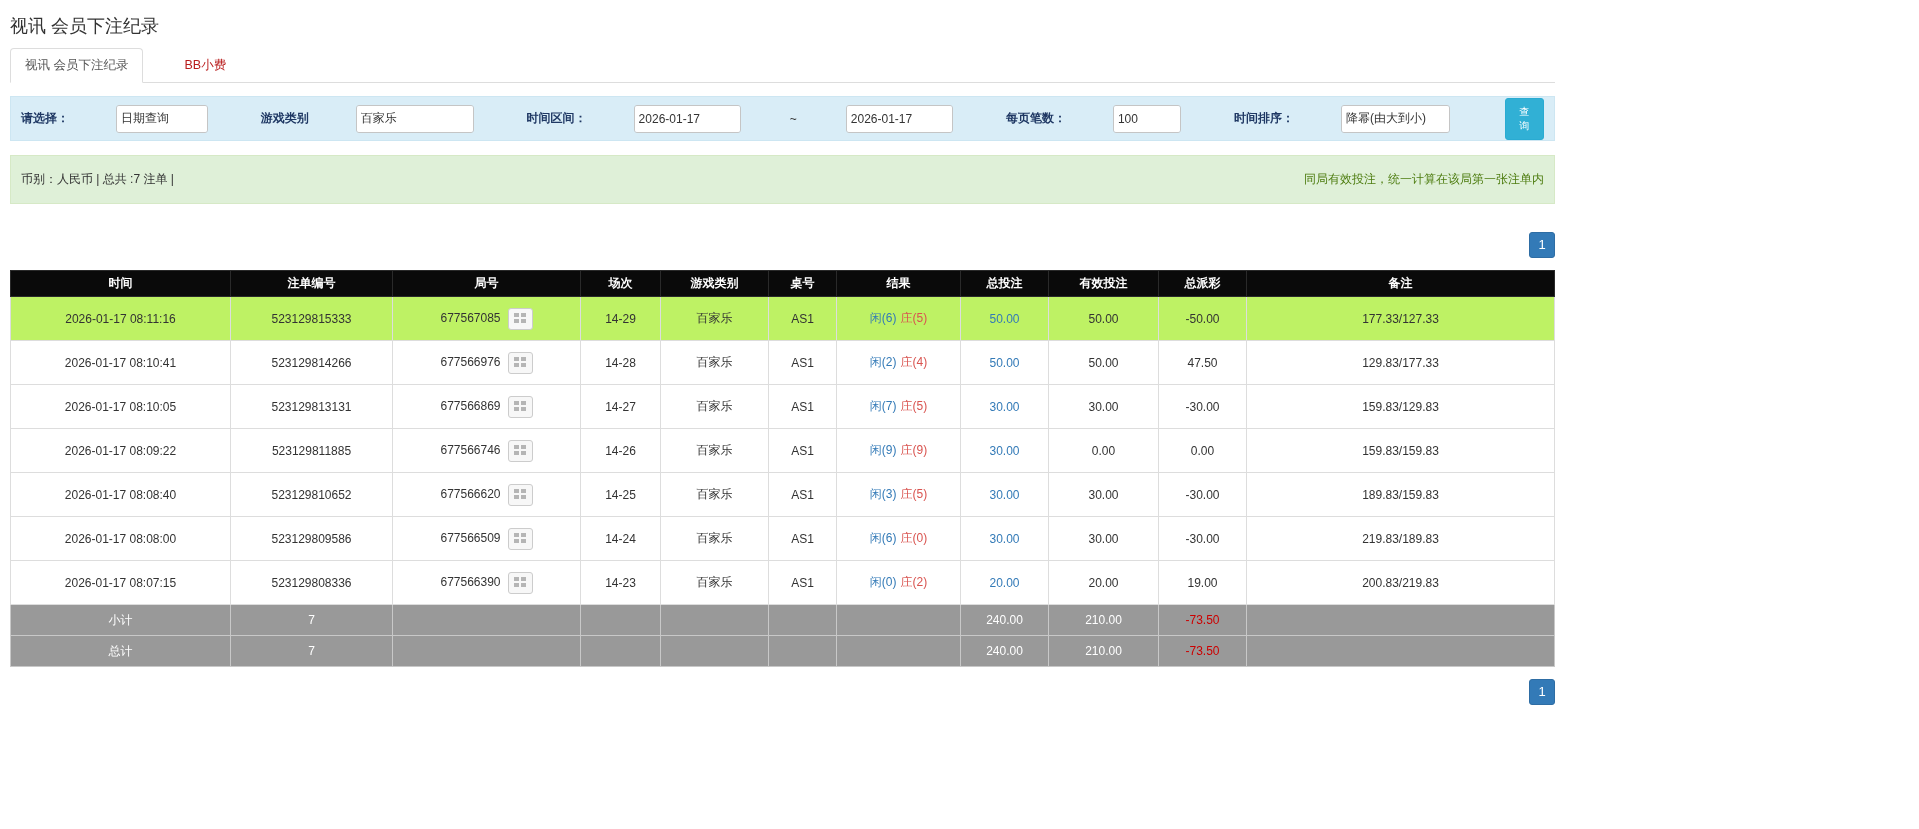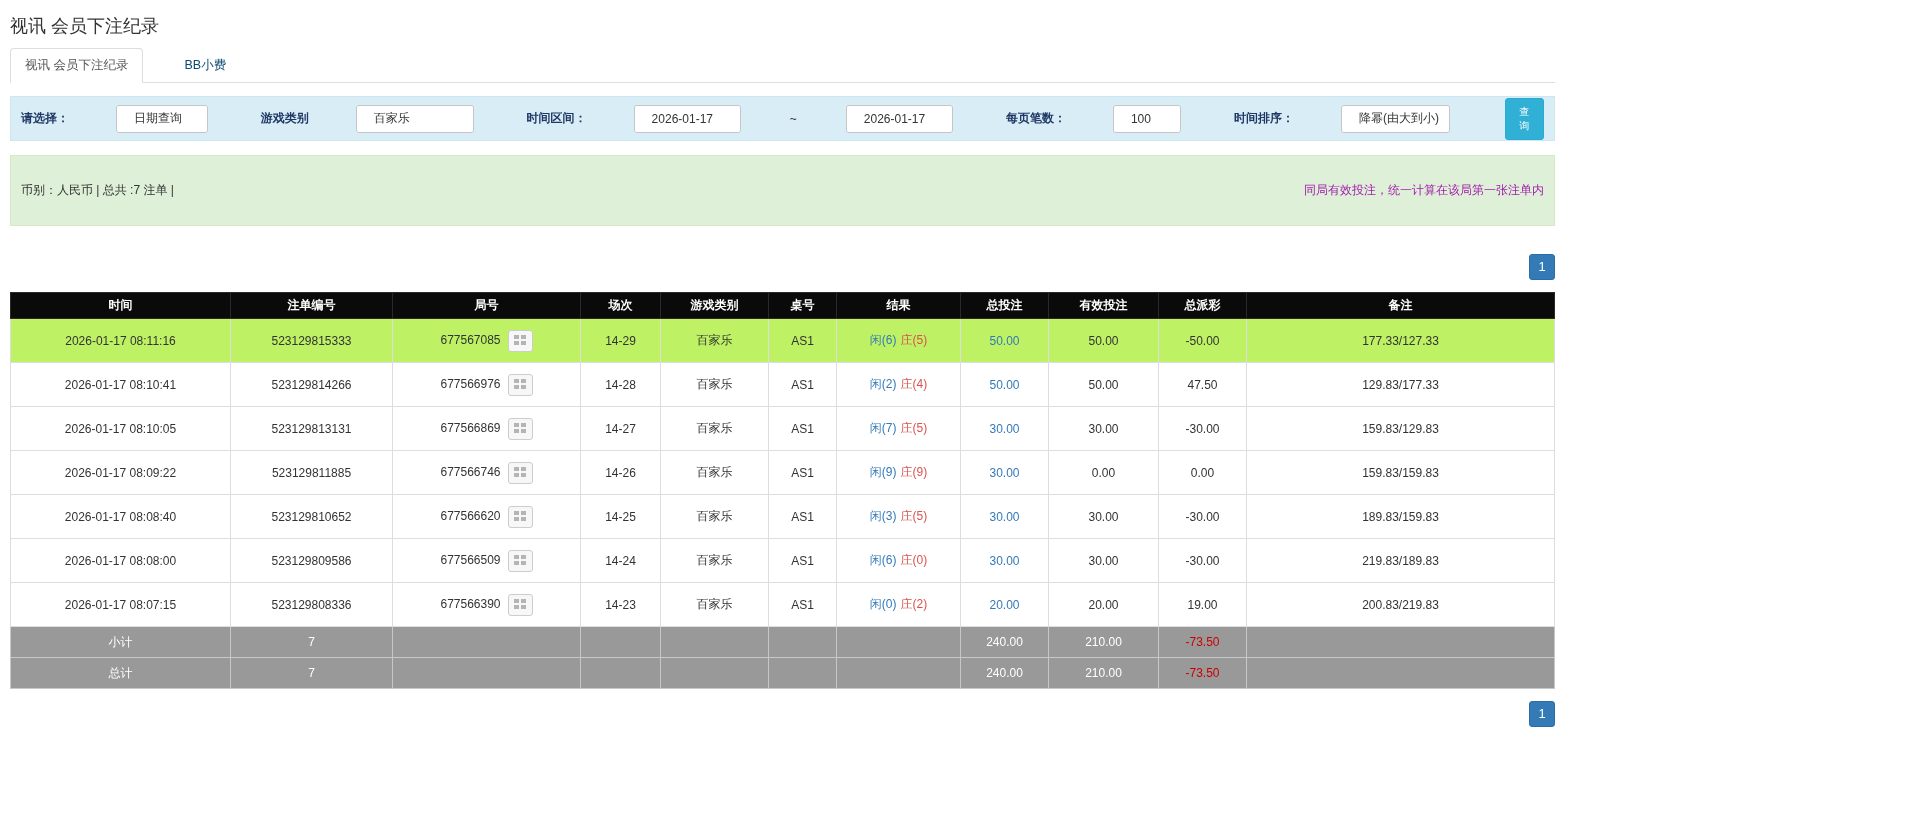--- a/index.html
+++ b/index.html
@@ -17,55 +17,55 @@
   
   .page-title { font-size: 18px; color: #333; font-weight: 400; padding: 14px 0 10px 0; }
 
   
   .tabs { border-bottom: 1px solid #ddd; display: flex; align-items: flex-end; }
   .tab { padding: 8px 14px; cursor: pointer; margin-bottom: -1px; font-size: 12.5px; }
   .tab.active {
     background: #fff; border: 1px solid #ddd; border-bottom: 1px solid #fff;
     border-radius: 4px 4px 0 0; color: #555;
   }
-  .tab.inactive { color: #0c4a6e; border: 1px solid transparent; padding-left: 40px; }
+  .tab.inactive { color: #b91c1c; border: 1px solid transparent; padding-left: 40px; }
 
   
   .filter-bar {
     margin-top: 13px; background: #d9edf7; border: 1px solid #cde6f2;
     padding: 8px 10px; display: flex; align-items: center; height: 45px; gap: 41px;
   }
   .filter-label { font-weight: bold; color: #1f3864; margin: 0 6px 0 12px; white-space: nowrap; }
   .filter-label:first-child { margin-left: 0; }
   .combo {
     display: inline-flex; align-items: stretch; background: #fff;
     border: 1px solid #c5c5c5; border-radius: 3px; height: 28px; overflow: hidden;
   }
   .combo input {
-    border: none; outline: none; padding: 0 17px; font-size: 12px;
+    border: none; outline: none; padding: 0 4px; font-size: 12px;
     font-family: inherit; color: #333; background: #fff;
   }
   .combo .combo-btn {
     width: 24px; border: none; border-left: 1px solid #d5d5d5; background: #fdfdfd;
     display: flex; align-items: center; justify-content: center; cursor: pointer; padding: 0;
   }
   .caret { width: 0; height: 0; border-left: 4px solid transparent; border-right: 4px solid transparent; border-top: 5px solid #666; }
   .range-sep { margin: 0 8px; color: #333; }
   .search-btn {
     margin-left: 14px; background: #31b0d5; border: 1px solid #2aabd2; color: #fff;
     padding: 6px 12px; border-radius: 3px; font-size: 10px; cursor: pointer; font-family: inherit;
   }
 
   
   .summary-bar {
     margin-top: 14px; background: #dff0d8; border: 1px solid #d6e9c6;
-    padding: 26px 10px; display: flex; justify-content: space-between; align-items: center;
+    padding: 15px 10px; display: flex; justify-content: space-between; align-items: center;
   }
   .summary-left { color: #333; }
-  .summary-right { color: #a21caf; }
+  .summary-right { color: #4d7c0f; }
 
   
   .pagination { text-align: right; margin: 28px 0 12px 0; }
   .page-btn {
     display: inline-block; min-width: 26px; height: 26px; line-height: 24px; text-align: center;
     background: #337ab7; border: 1px solid #2e6da4; color: #fff; border-radius: 3px;
     font-size: 13px; cursor: pointer;
   }
   .pagination.bottom { margin: 12px 0 0 0; }
 

